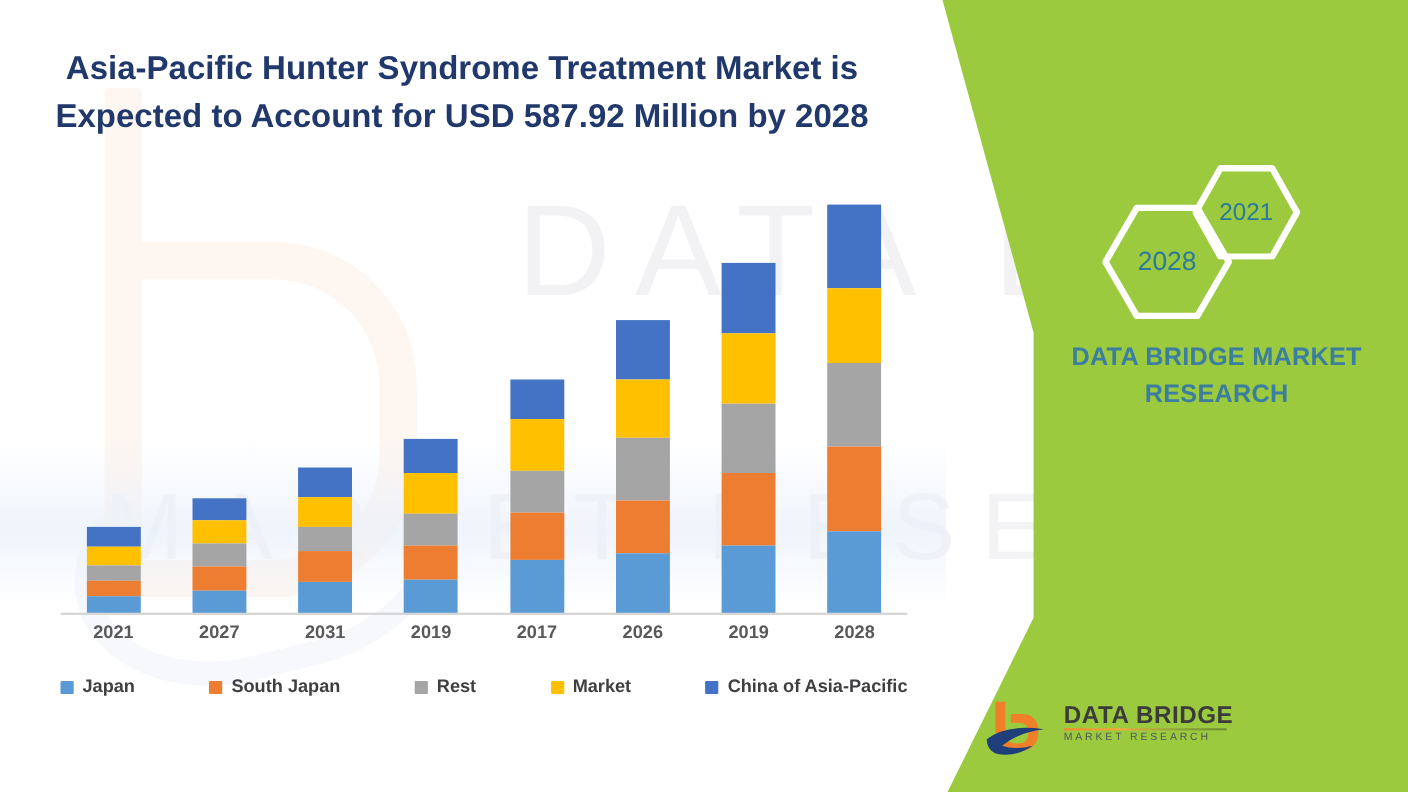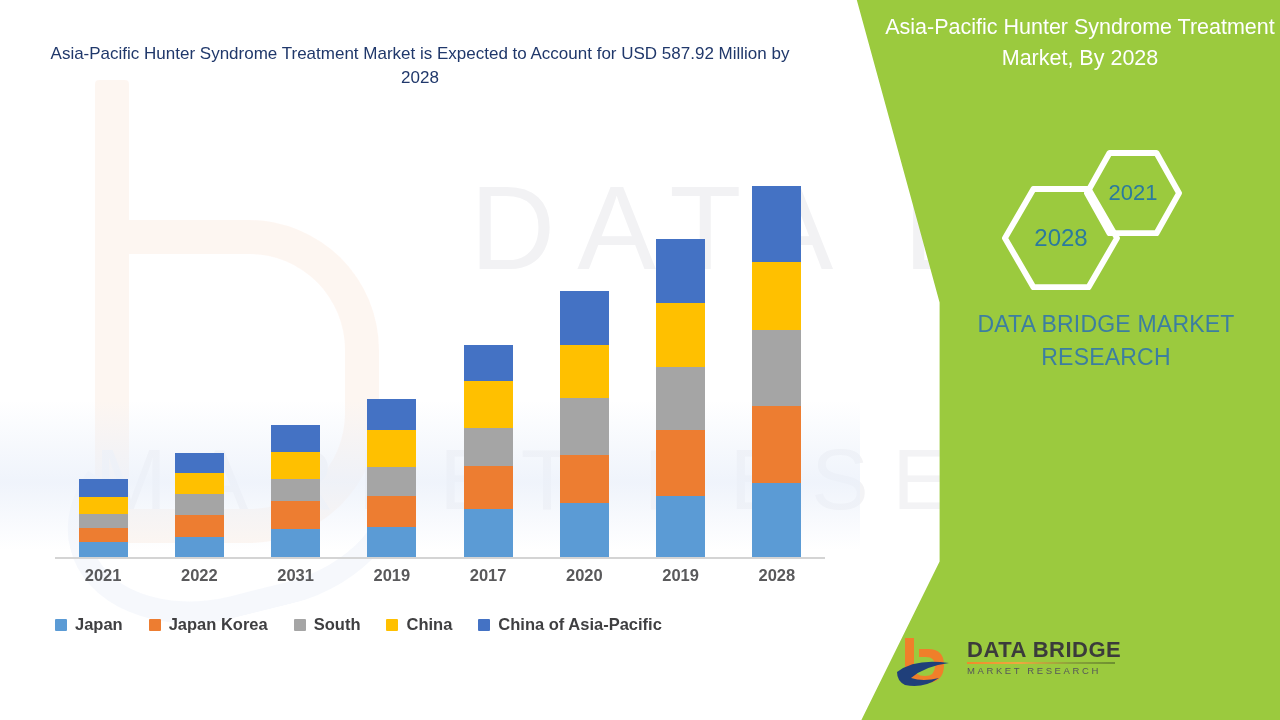--- a/index.html
+++ b/index.html
@@ -35,35 +35,35 @@
     transform:rotate(-14deg);
   }
   .wm-soft{
     position:absolute;left:0;top:400px;width:860px;height:150px;
     background:linear-gradient(180deg,rgba(240,244,252,0) 0%,rgba(234,240,250,.75) 55%,rgba(255,255,255,0) 100%);
   }
 
   
   .chart-title{
     position:absolute;left:40px;top:42px;width:760px;text-align:center;
-    color:#20386b;font-size:17px;line-height:1.42;font-weight:400;
+    color:#20386b;font-size:30px;line-height:1.42;font-weight:700;
   }
   .axis-line{position:absolute;left:55px;top:557px;width:770px;height:2px;background:#d4d4d4;}
 
   .bars{position:absolute;left:55px;top:150px;width:770px;height:408px;display:flex;
         align-items:flex-end;}
   .bar-slot{flex:1 1 0;display:flex;justify-content:center;align-items:flex-end;height:100%;}
   .bar{width:49px;display:flex;flex-direction:column;justify-content:flex-end;}
   .seg{width:100%;}
 
   .xlabels{position:absolute;left:55px;top:566px;width:770px;display:flex;}
   .xlab{flex:1 1 0;text-align:center;color:#59595b;font-size:16.5px;font-weight:700;}
 
   .legend{position:absolute;left:55px;top:615px;width:770px;display:flex;
-          justify-content:flex-start;align-items:center;gap:26px;}
+          justify-content:space-between;align-items:center;gap:26px;}
   .lg-item{display:flex;align-items:center;gap:8px;}
   .lg-swatch{width:12px;height:12px;border-radius:1px;display:block;}
   .lg-label{color:#3f3f41;font-size:16.5px;font-weight:700;white-space:nowrap;}
 
   
   .green-panel{
     position:absolute;right:0;top:0;width:460px;height:720px;
     background:#9bca3e;
     clip-path:polygon(8% 0%, 100% 0%, 100% 100%, 9% 100%, 26% 78%, 26% 42%);
   }
@@ -76,21 +76,21 @@
     position:absolute;display:flex;align-items:center;justify-content:center;
     color:#2b7a9e;font-weight:400;
   }
   .hex svg{position:absolute;inset:0;}
   .hex span{position:relative;z-index:2;}
   .hex-2028{left:10px;top:36px;width:118px;height:104px;font-size:24px;}
   .hex-2021{left:92px;top:0px;width:98px;height:86px;font-size:22px;}
 
   .gp-brand{
     position:absolute;right:24px;top:308px;width:300px;text-align:center;
-    color:#3c7ea0;font-size:23px;line-height:1.42;font-weight:400;letter-spacing:.2px;
+    color:#3c7ea0;font-size:23px;line-height:1.42;font-weight:700;letter-spacing:.2px;
   }
 
   
   .logo{position:absolute;left:895px;top:634px;width:215px;height:62px;}
   .logo-mark{position:absolute;left:0;top:2px;width:62px;height:58px;}
   .logo-words{position:absolute;left:72px;top:4px;width:150px;}
   .logo-dbr{
     color:#3b3b3b;font-size:22px;font-weight:700;letter-spacing:.5px;line-height:1.05;
     white-space:nowrap;
   }
@@ -189,54 +189,53 @@
           <div class="seg" style="height: 76px; background: rgb(165, 165, 165);"></div>
           <div class="seg" style="height: 77px; background: rgb(237, 125, 49);"></div>
           <div class="seg" style="height: 75px; background: rgb(91, 155, 213);"></div>
         </div>
       </div>
     </div>
   <div class="axis-line"></div>
 
   <div class="xlabels" id="xlabels">
       <div class="xlab">2021</div>
-      <div class="xlab">2022</div>
+      <div class="xlab">2027</div>
       <div class="xlab">2031</div>
       <div class="xlab">2019</div>
       <div class="xlab">2017</div>
-      <div class="xlab">2020</div>
+      <div class="xlab">2026</div>
       <div class="xlab">2019</div>
       <div class="xlab">2028</div>
     </div>
 
   <div class="legend" id="legend">
       <div class="lg-item">
         <span class="lg-swatch" style="background: rgb(91, 155, 213);"></span>
         <span class="lg-label">Japan</span>
       </div>
       <div class="lg-item">
         <span class="lg-swatch" style="background: rgb(237, 125, 49);"></span>
-        <span class="lg-label">Japan Korea</span>
+        <span class="lg-label">South Japan</span>
       </div>
       <div class="lg-item">
         <span class="lg-swatch" style="background: rgb(165, 165, 165);"></span>
-        <span class="lg-label">South</span>
+        <span class="lg-label">Rest</span>
       </div>
       <div class="lg-item">
         <span class="lg-swatch" style="background: rgb(255, 192, 0);"></span>
-        <span class="lg-label">China</span>
+        <span class="lg-label">Market</span>
       </div>
       <div class="lg-item">
         <span class="lg-swatch" style="background: rgb(68, 114, 196);"></span>
         <span class="lg-label">China of Asia-Pacific</span>
       </div>
     </div>
 
   <div class="green-panel"></div>
-  <div class="gp-title">Asia-Pacific Hunter Syndrome Treatment Market, By 2028</div>
 
   <div class="hexes">
     <div class="hex hex-2021">
       <svg viewBox="0 0 100 88" preserveAspectRatio="none">
         <polygon points="26,3 74,3 97,44 74,85 26,85 3,44" fill="none" stroke="#ffffff" stroke-width="6" stroke-linejoin="round"></polygon>
       </svg>
       <span>2021</span>
     </div>
     <div class="hex hex-2028">
       <svg viewBox="0 0 120 106" preserveAspectRatio="none">

